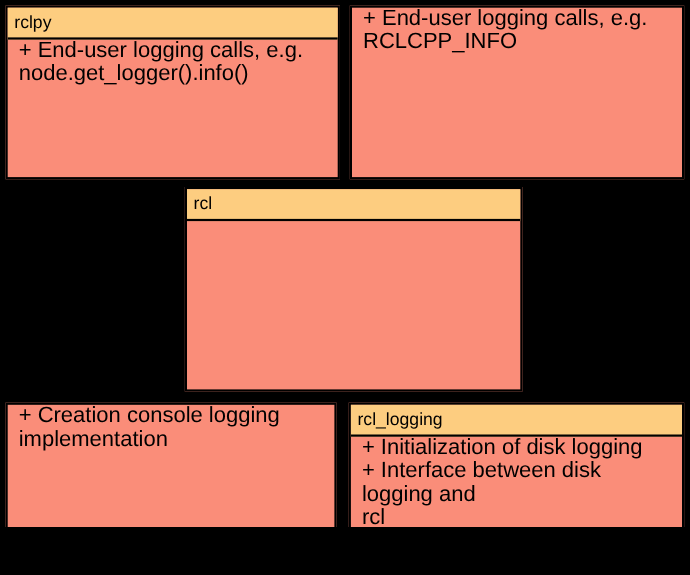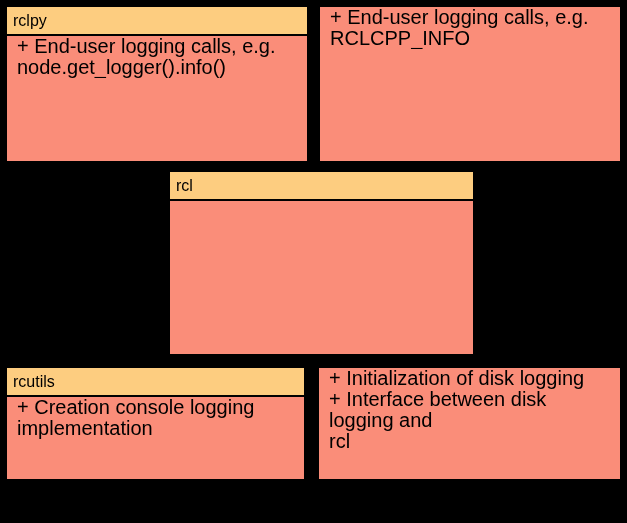--- a/index.html
+++ b/index.html
@@ -61,24 +61,24 @@
   <div class="pkg" id="box-rclcpp">
     <div class="pkg-body">+ End-user logging calls, e.g.
 RCLCPP_INFO</div>
   </div>
 
   <div class="pkg" id="box-rcl">
     <div class="pkg-header">rcl</div>
   </div>
 
   <div class="pkg" id="box-rcutils">
-    <div class="pkg-header">rcutils</div>
     <div class="pkg-body">+ Creation console logging
 implementation</div>
   </div>
 
   <div class="pkg" id="box-rcl_logging">
+    <div class="pkg-header">rcl_logging</div>
     <div class="pkg-body">+ Initialization of disk logging
 + Interface between disk logging and
 rcl</div>
   </div>
 
 </div>
 
 </body></html>

